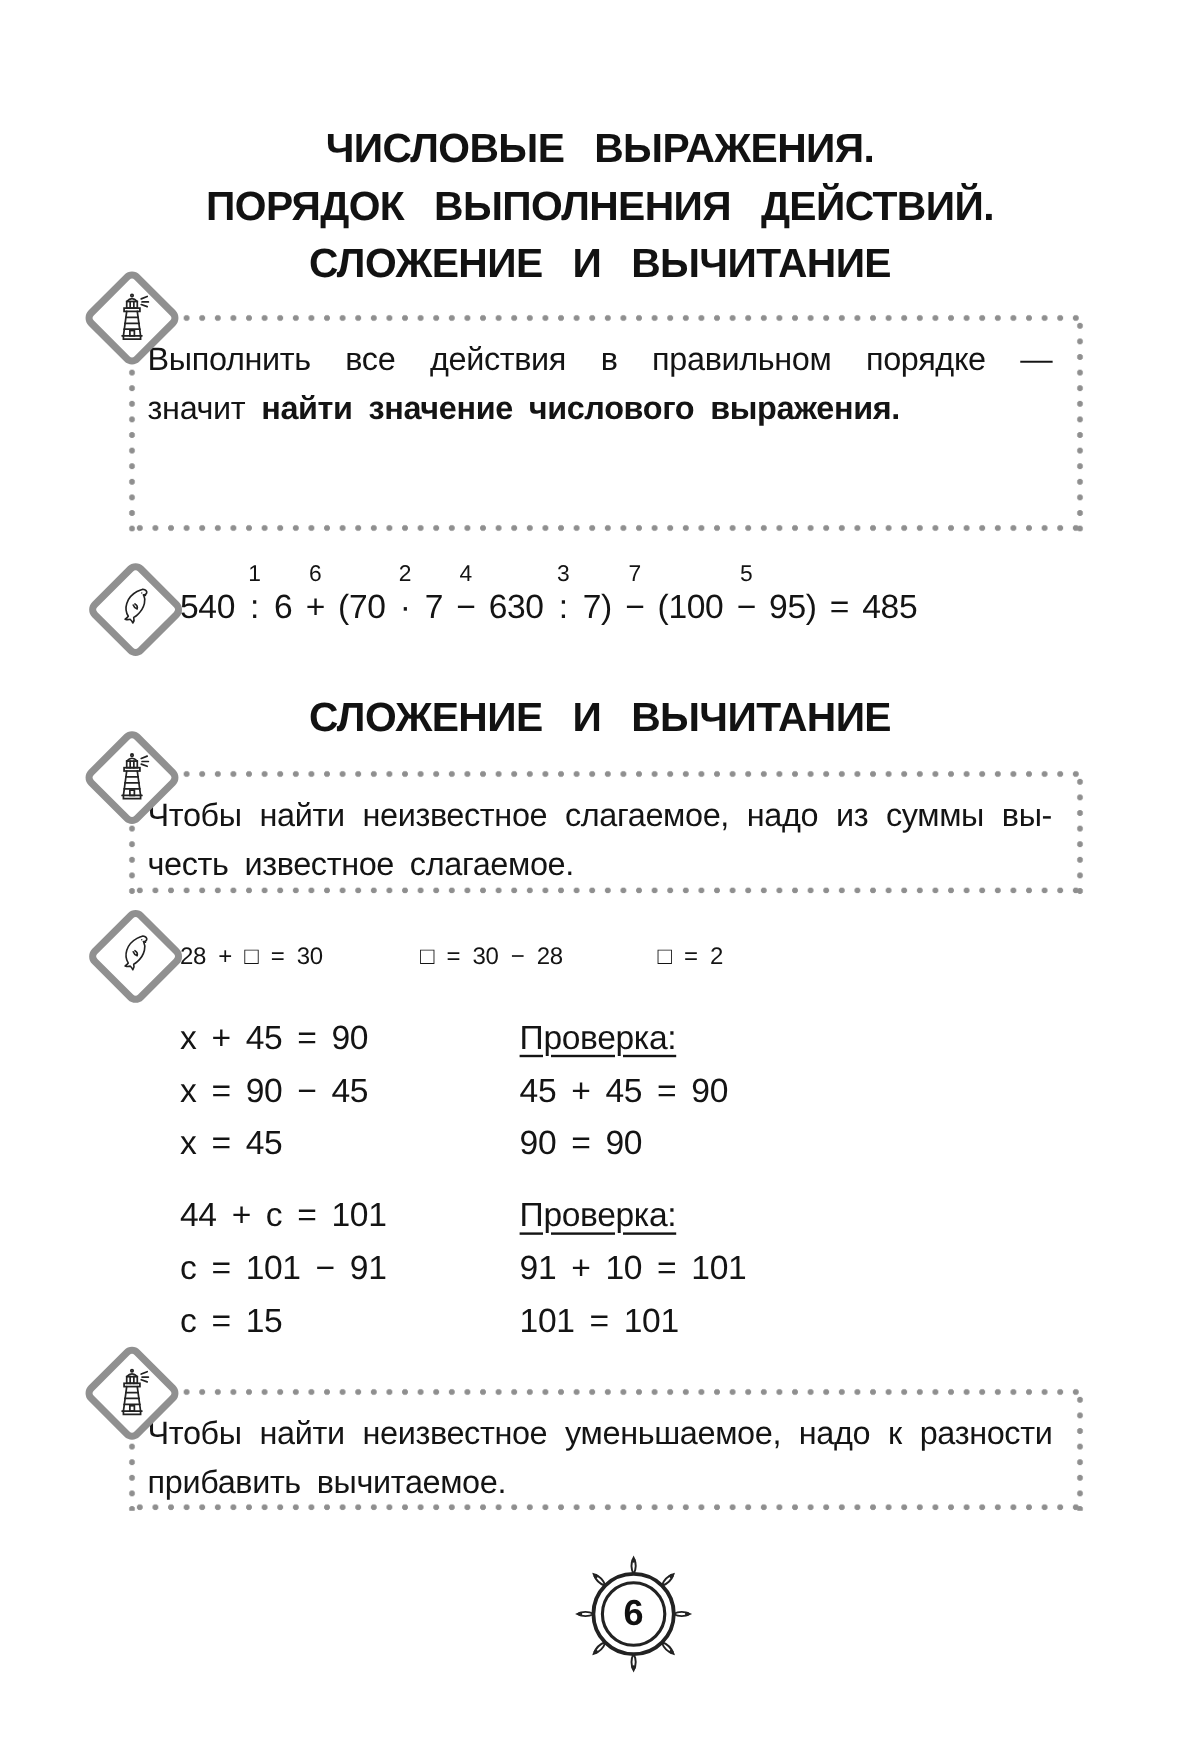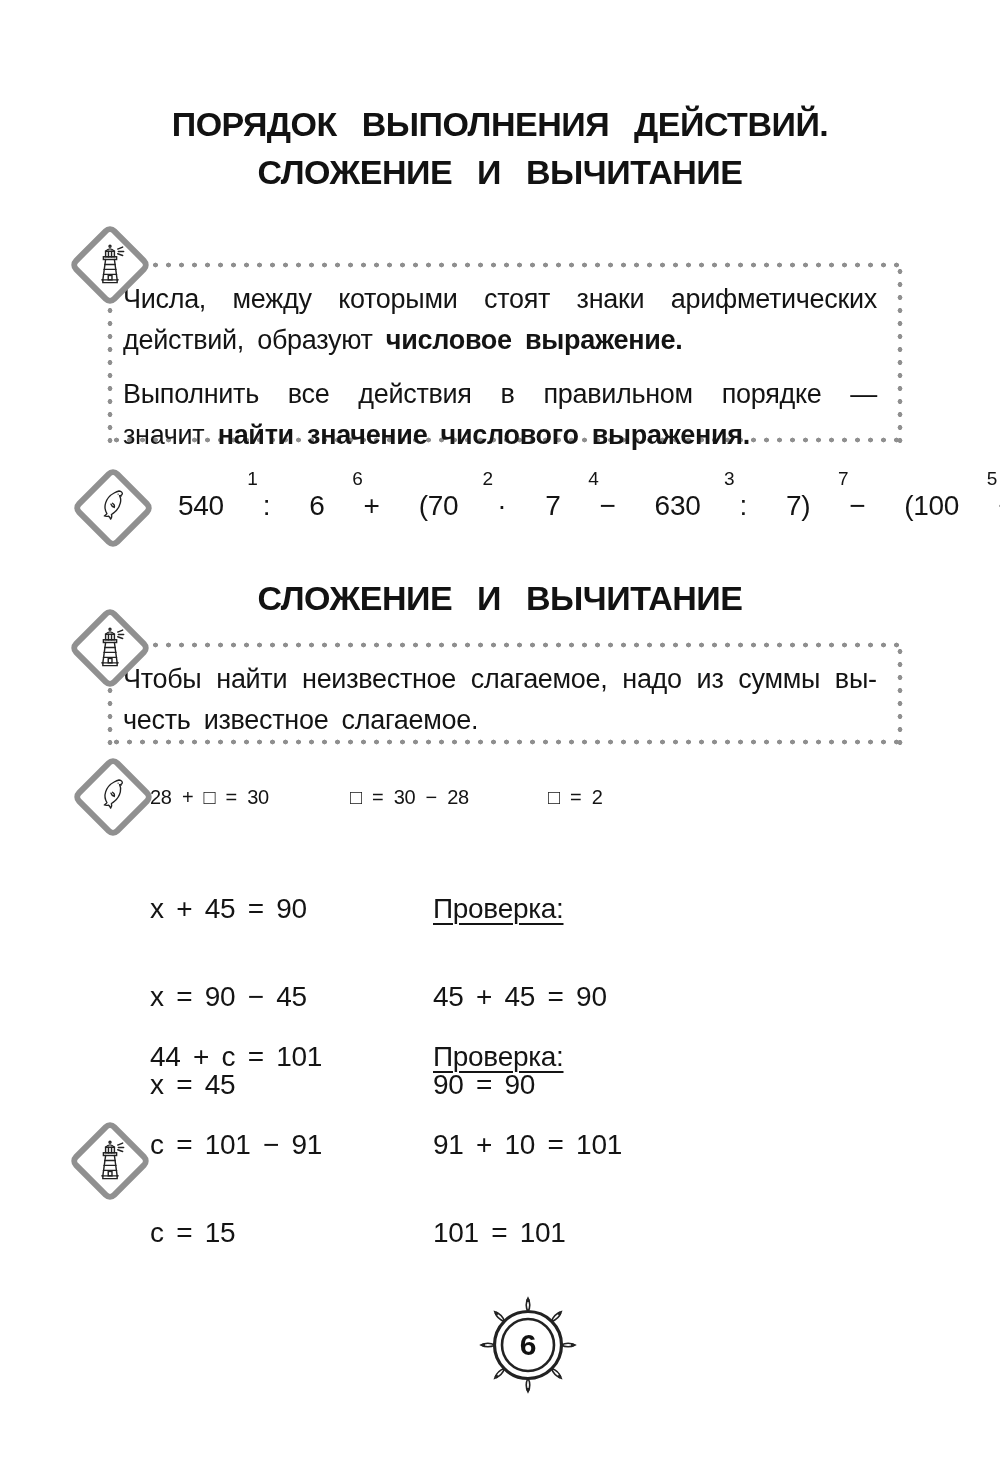--- a/index.html
+++ b/index.html
@@ -46,58 +46,58 @@
     background:#fff;border:6px solid #909090;border-radius:9px;
     transform:rotate(45deg);
   }
   .diamond-icon{
     position:absolute;inset:0;display:flex;align-items:center;justify-content:center;
   }
   
   .expr-row{position:absolute;left:150px;top:468px;display:flex;gap:11px;}
   .tok{display:flex;flex-direction:column;align-items:center;}
   .tok-num{height:21px;font-size:19px;line-height:21px;color:#141414;}
-  .tok-txt{font-size:28px;line-height:34px;letter-spacing:-0.3px;color:#141414;margin-left:28px;}
+  .tok-txt{font-size:28px;line-height:34px;letter-spacing:-0.3px;color:#141414;}
   
   .boxeq{position:absolute;top:780px;font-size:20px;line-height:34px;
     letter-spacing:-0.3px;word-spacing:5px;color:#141414;}
   .boxeq-1{left:150px;}
   .boxeq-2{left:350px;}
   .boxeq-3{left:548px;}
   
   .eq-block{position:absolute;left:150px;width:700px;display:flex;}
   .eq-block-1{top:843px;}
   .eq-block-2{top:991px;}
   .eq-col{display:flex;flex-direction:column;}
   .eq-left{width:283px;}
   .eq-line{height:44px;font-size:28px;line-height:44px;
-    letter-spacing:-0.3px;word-spacing:5px;color:#141414;margin-top:44px;}
+    letter-spacing:-0.3px;word-spacing:5px;color:#141414;}
   .check-label{
     text-decoration:underline;text-decoration-thickness:2px;text-underline-offset:5px;
   }
   
   .wheel{position:absolute;left:470px;top:1287px;width:116px;height:116px;}
   .page-num{
     position:absolute;inset:0;display:flex;align-items:center;justify-content:center;
     font-size:30px;font-weight:700;color:#111;
   }
   svg{display:block;}
 </style>
 </head>
 <body>
 
 <div class="page">
 
   <header class="main-title">
+    <div>ЧИСЛОВЫЕ ВЫРАЖЕНИЯ.</div>
     <div>ПОРЯДОК ВЫПОЛНЕНИЯ ДЕЙСТВИЙ.</div>
     <div>СЛОЖЕНИЕ И ВЫЧИТАНИЕ</div>
   </header>
 
   <section class="rulebox rulebox-1">
-    <p class="rule-p"><span>Числа, между которыми стоят знаки арифметических дей­ствий, образуют </span><b>числовое выражение.</b></p>
     <p class="rule-p"><span>Выполнить все действия в правильном порядке — значит </span><b>найти значение числового выражения.</b></p>
   </section>
 
   <div class="diamond-wrap" style="left:70px;top:225px;">
     <div class="diamond"></div>
     <div class="diamond-icon">
       <svg width="44" height="44" viewBox="0 0 40 40" fill="none" stroke="#222" stroke-width="1.3" stroke-linecap="round">
         <path d="M16 15 L13.5 33.5"></path>
           <path d="M24 15 L26.5 33.5"></path>
         <path d="M12.5 33.5 H27.5"></path>
@@ -266,20 +266,23 @@
       <div class="eq-line">c = 101 − 91</div>
       <div class="eq-line">c = 15</div>
     </div>
     <div class="eq-col">
       <div class="eq-line check-label">Проверка:</div>
       <div class="eq-line">91 + 10 = 101</div>
       <div class="eq-line">101 = 101</div>
     </div>
   </div>
 
+  <section class="rulebox rulebox-3">
+    <p class="rule-p"><span>Чтобы найти неизвестное уменьшаемое, надо к разности прибавить вычитаемое.</span><b></b></p>
+  </section>
 
   <div class="diamond-wrap" style="left:70px;top:1121px;">
     <div class="diamond"></div>
     <div class="diamond-icon">
       <svg width="44" height="44" viewBox="0 0 40 40" fill="none" stroke="#222" stroke-width="1.3" stroke-linecap="round">
         <path d="M16 15 L13.5 33.5"></path>
           <path d="M24 15 L26.5 33.5"></path>
         <path d="M12.5 33.5 H27.5"></path>
           <path d="M13.5 33.5 v2.5 h13 v-2.5"></path>
         <path d="M15.3 19.5 H24.7"></path>

